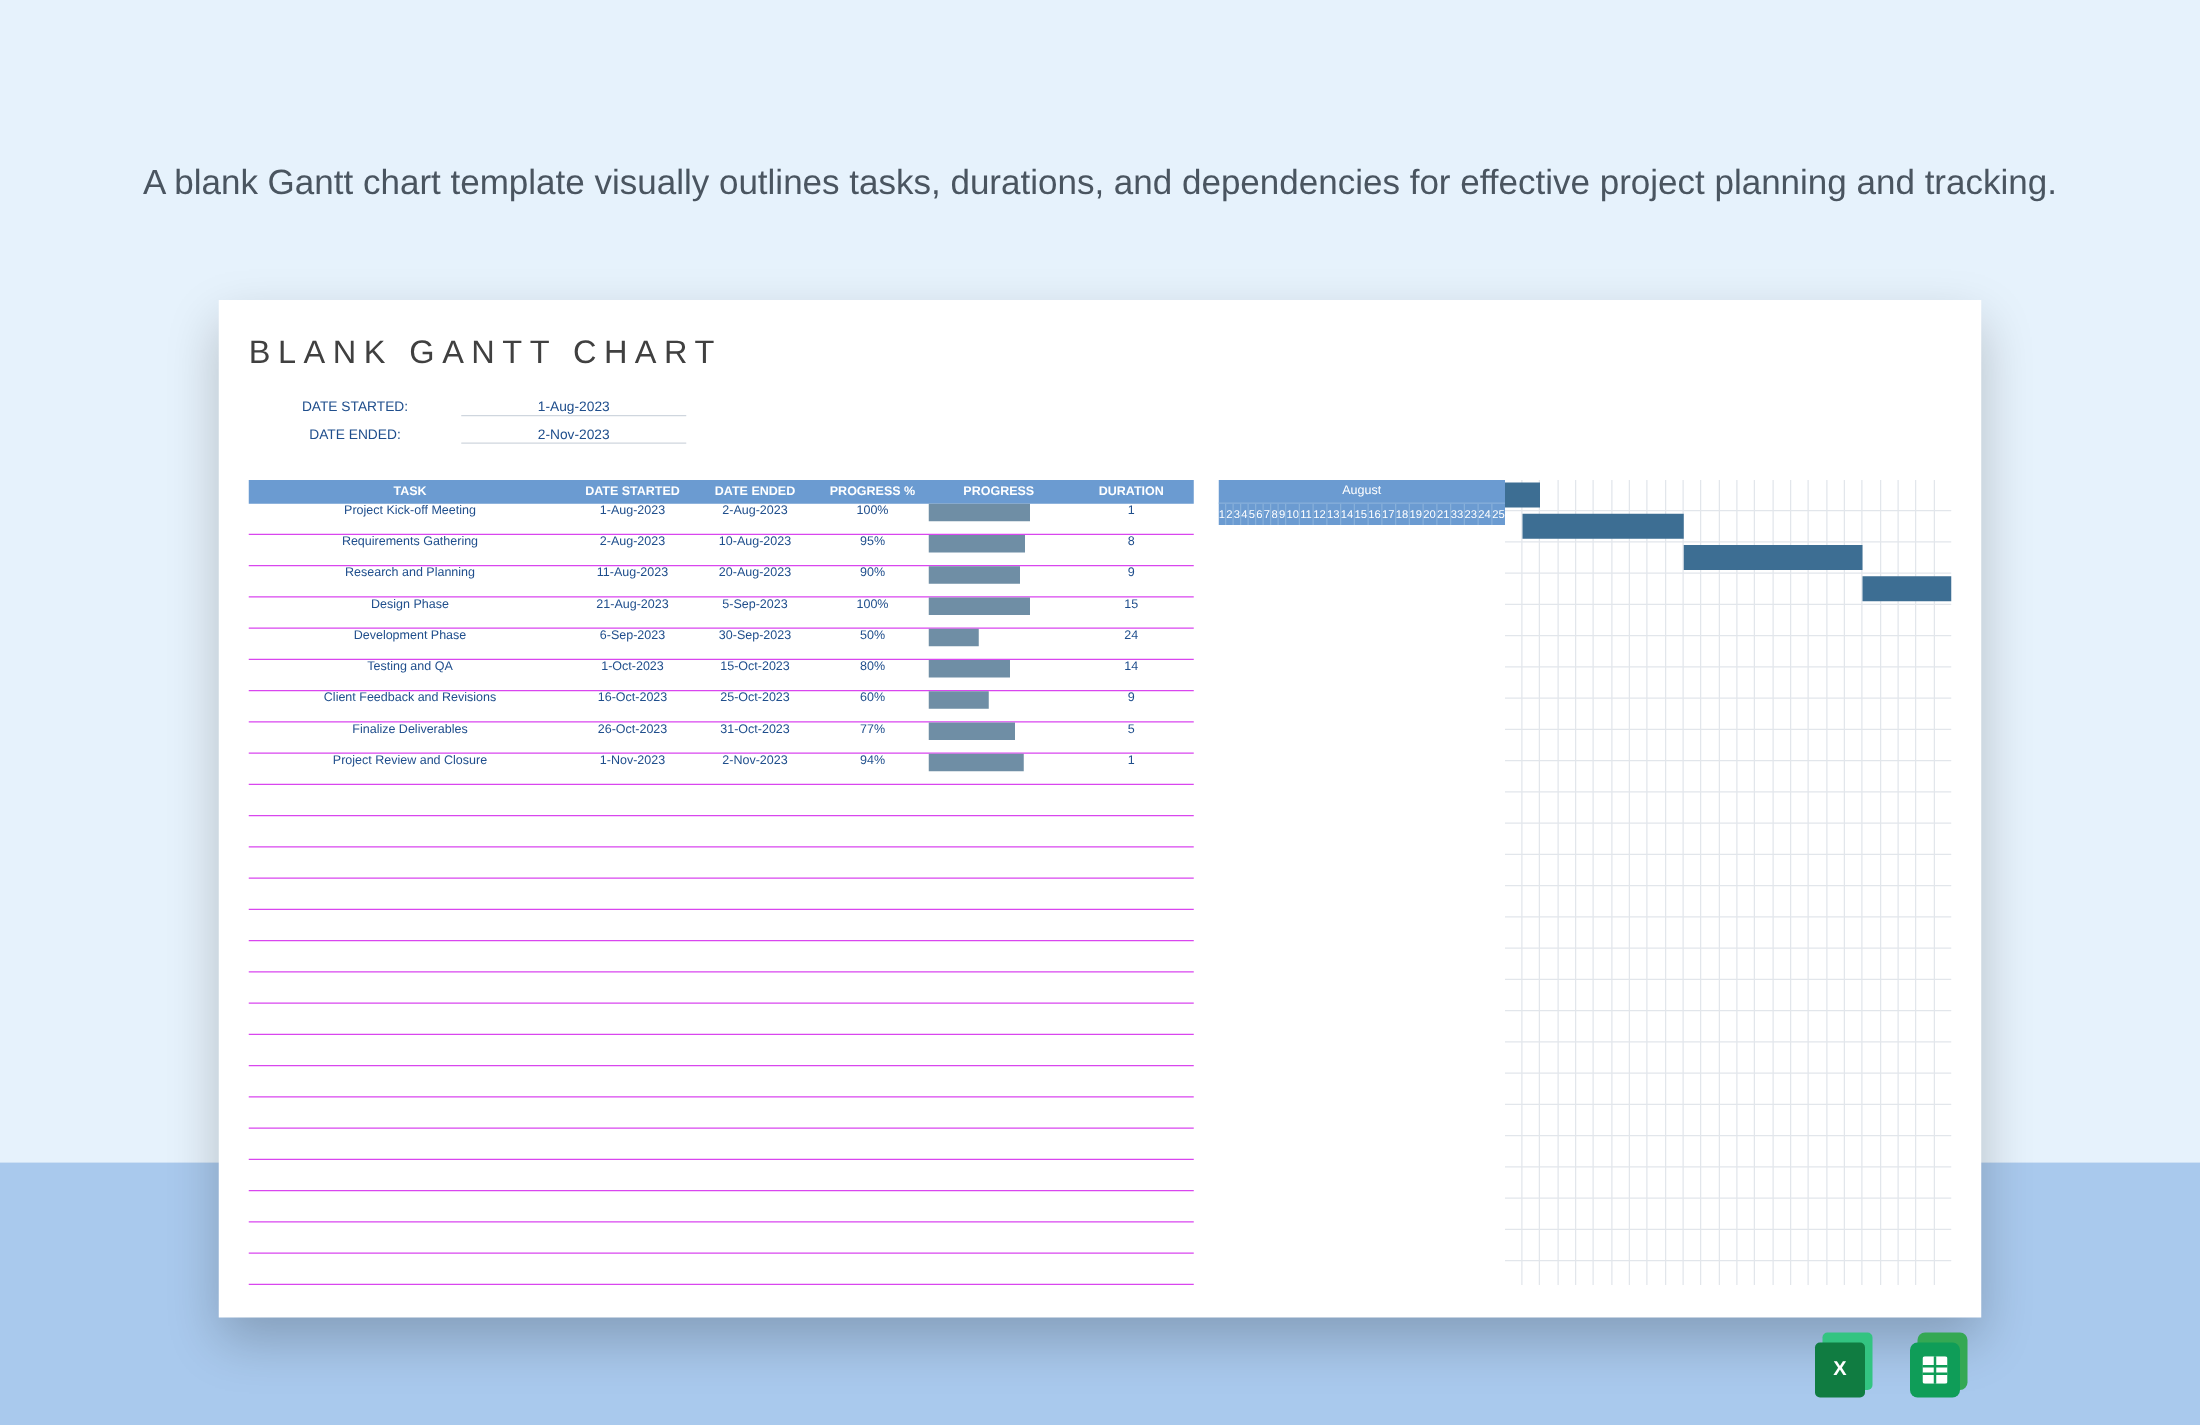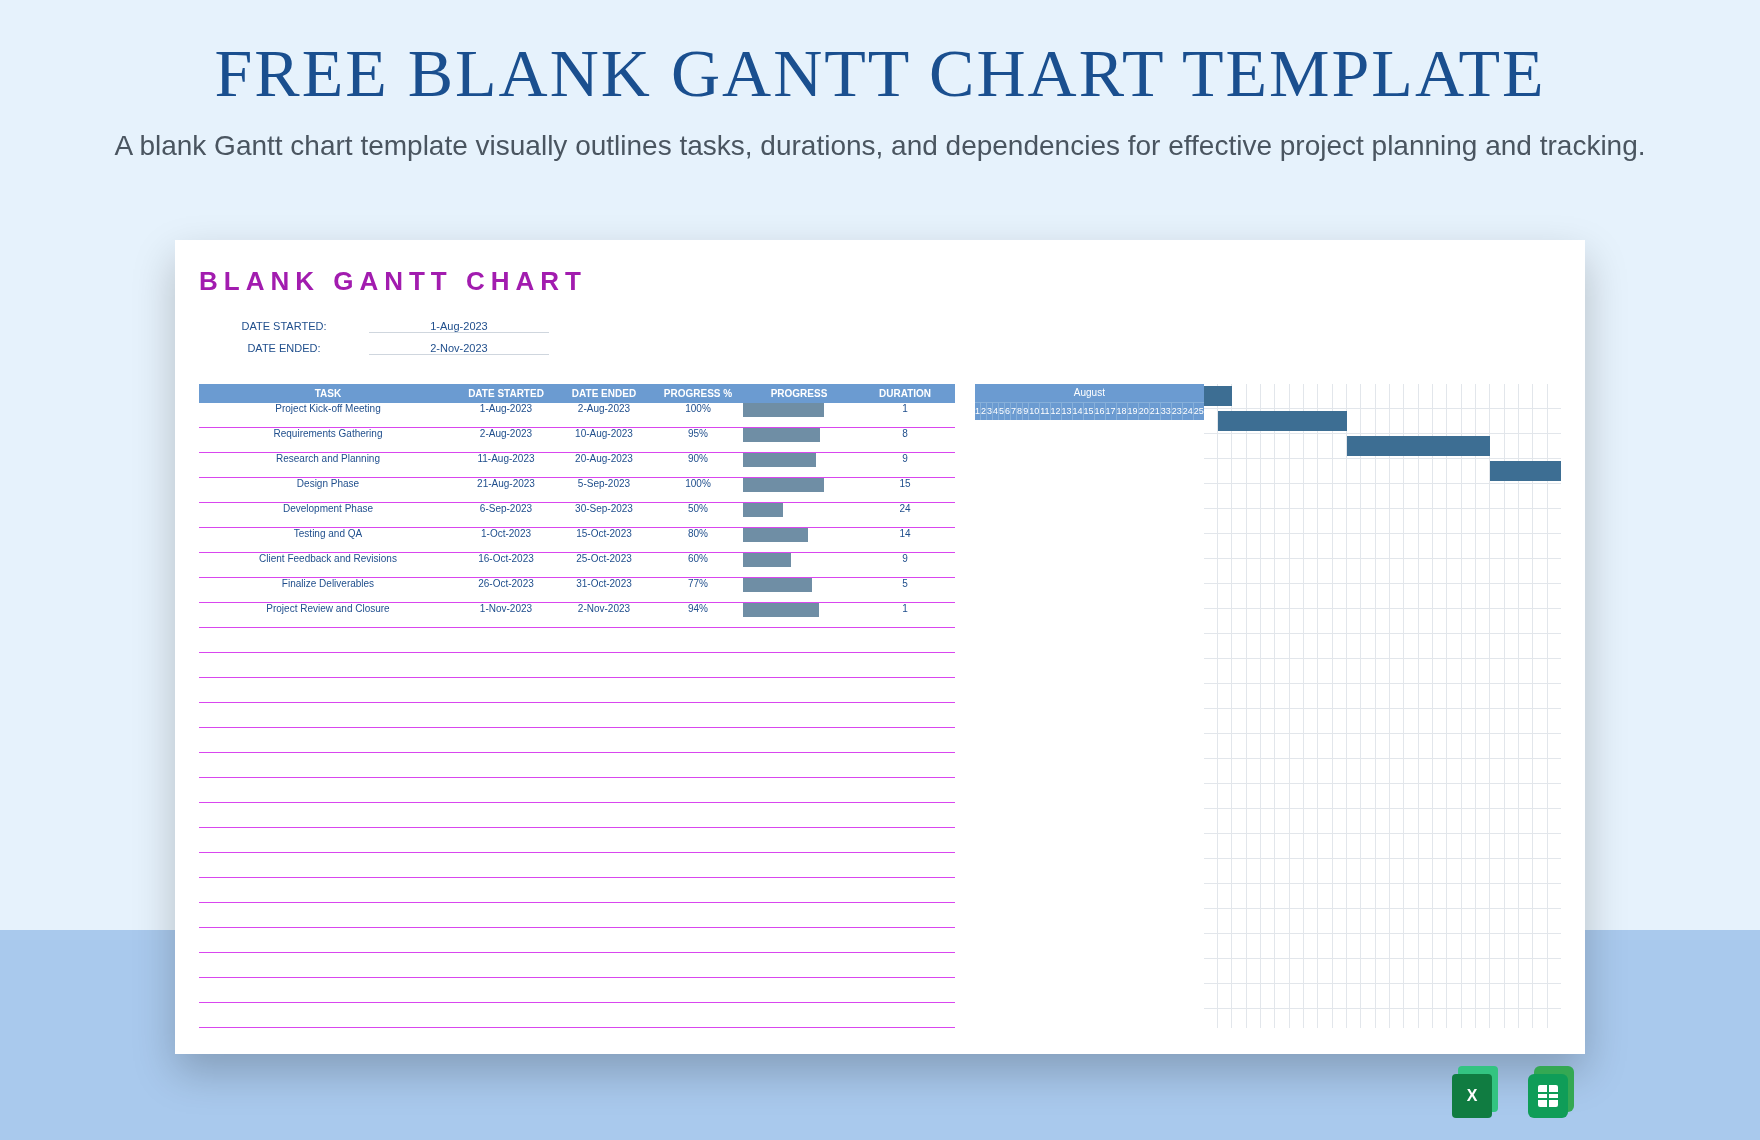--- a/index.html
+++ b/index.html
@@ -5,21 +5,21 @@
   html,body{margin:0;padding:0;width:1760px;height:1140px;font-family:"Segoe UI",Arial,sans-serif;background:#fff;overflow:hidden}
   .hero{position:relative;width:100%;height:100%}
   .hero-top{position:absolute;top:0;left:0;right:0;height:930px;background:#e6f2fc}
   .hero-bottom{position:absolute;left:0;right:0;top:930px;bottom:0;background:#a9c9ed}
   .hero-title{position:absolute;top:34px;left:0;right:0;text-align:center;font-family:"Times New Roman","Georgia",serif;font-size:68px;letter-spacing:2px;color:#1a4f8f;font-weight:400}
   .hero-subtitle{position:absolute;top:126px;left:100px;right:100px;text-align:center;font-size:28px;line-height:1.45;color:#4a5560;font-weight:500}
 
   .card{position:absolute;top:240px;left:175px;width:1410px;height:814px;background:#fff;box-shadow:0 18px 40px rgba(0,0,0,.22)}
   .card-inner{position:absolute;inset:26px 24px}
 
-  .doc-title{font-family:"Segoe UI",Arial,sans-serif;font-size:26px;letter-spacing:6px;font-weight:700;color:#a21caf}
+  .doc-title{font-family:"Segoe UI",Arial,sans-serif;font-size:26px;letter-spacing:6px;font-weight:400;color:#404040}
   .meta{margin-top:18px;font-size:11px;color:#1f4e8c}
   .meta-row{display:flex;align-items:center;height:22px}
   .meta-label{width:170px;text-align:center}
   .meta-val{width:180px;text-align:center;border-bottom:1px solid #cfd6de}
 
   .panels{position:absolute;top:118px;left:0;right:0;bottom:0;display:flex;gap:20px}
 
   
   .left{flex:0 0 756px;display:flex;flex-direction:column}
   .thead{display:flex;background:#6b9bd1;color:#fff;font-size:10px;font-weight:600;height:36px;align-items:center}
@@ -64,21 +64,20 @@
      linear-gradient(#0f9d58,#0f9d58) 50% 0/2px 100% no-repeat,
      #fff;border-radius:2px}
 </style>
 </head>
 <body>
 
 <div class="hero">
   <div class="hero-top"></div>
   <div class="hero-bottom"></div>
 
-  <div class="hero-title">FREE BLANK GANTT CHART TEMPLATE</div>
   <div class="hero-subtitle">A blank Gantt chart template visually outlines tasks, durations, and dependencies for effective project planning and tracking.</div>
 
   <div class="card">
     <div class="card-inner">
       <div class="doc-title">BLANK GANTT CHART</div>
 
       <div class="meta">
         <div class="meta-row">
           <div class="meta-label">DATE STARTED:</div>
           <div class="meta-val">1-Aug-2023</div>

